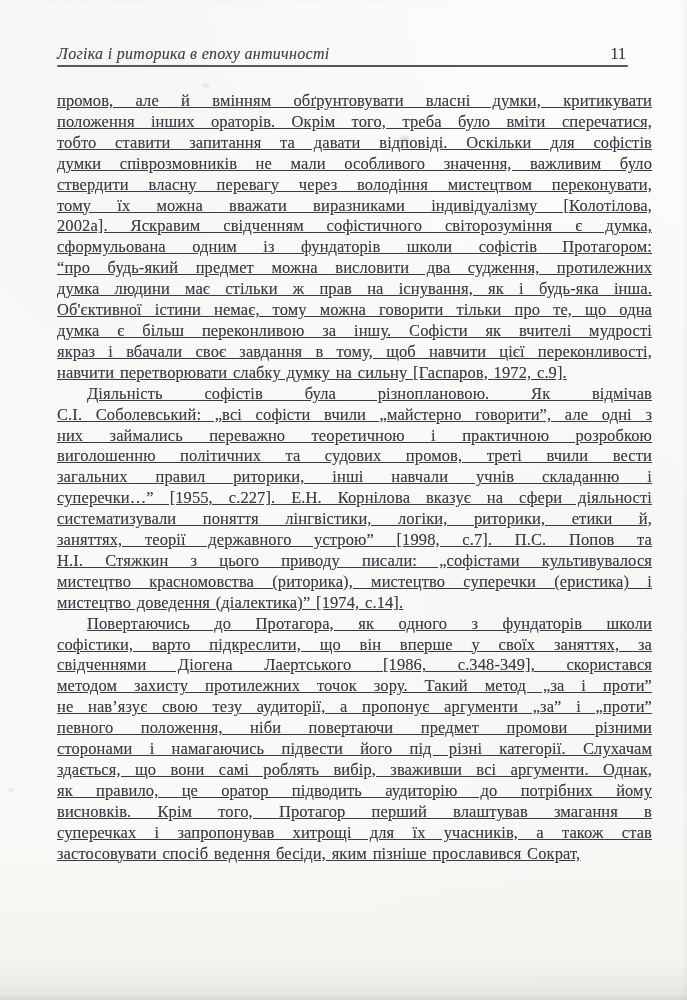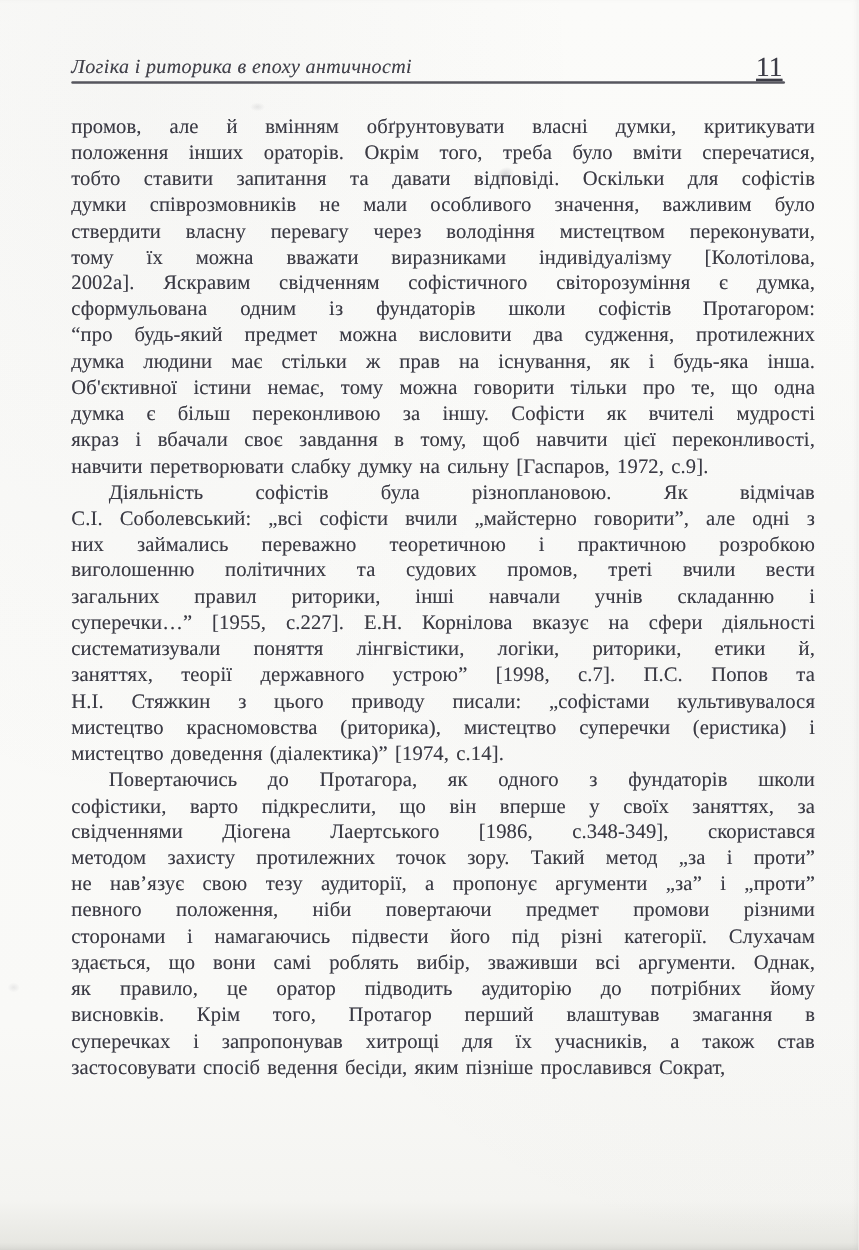--- a/index.html
+++ b/index.html
@@ -20,33 +20,33 @@
     position: absolute; left: 57px; top: 44px; width: 571px; height: 20px;
   }
   .running-title {
     display: block; text-align: left;
     font-style: italic; font-size: 16px; line-height: 20px;
     color: #42424b; letter-spacing: 0.3px;
     text-shadow: 0 0 0.5px rgba(66,66,75,0.45);
   }
   .page-number {
     position: absolute; right: 2px; top: 0;
-    font-size: 22px; line-height: 20px; color: #3c3c46;
+    font-size: 16px; line-height: 20px; color: #3c3c46;
     text-shadow: 0 0 0.5px rgba(60,60,70,0.45);
-    text-decoration: underline;
   }
   .header-rule {
     position: absolute; left: 0; right: 0; top: 21px;
     height: 2px; background: #56565e; border-radius: 1px;
   }
   .body-text {
     position: absolute; left: 57px; top: 91px; width: 595px;
     font-size: 16.5px; line-height: 20.9px; color: #3a3a44;
     word-spacing: 1.5px; letter-spacing: 0.1px;
     text-shadow: 0 0 0.5px rgba(58,58,68,0.40);
+    text-decoration: underline;
   }
   .line { text-align: justify; text-align-last: justify; white-space: normal; }
   .line.pl { text-align-last: left; }
   .line.ind { text-indent: 30px; }
   .smudge {
     position: absolute; border-radius: 50%; pointer-events: none;
     background: radial-gradient(ellipse, rgba(110,110,120,0.28), rgba(110,110,120,0) 70%);
   }
   .smudge.s1 { left: 396px; top: 134px; width: 16px; height: 12px; transform: rotate(-30deg); }
   .smudge.s2 { left: 200px; top: 82px;  width: 12px; height: 7px;  opacity: .5; }

